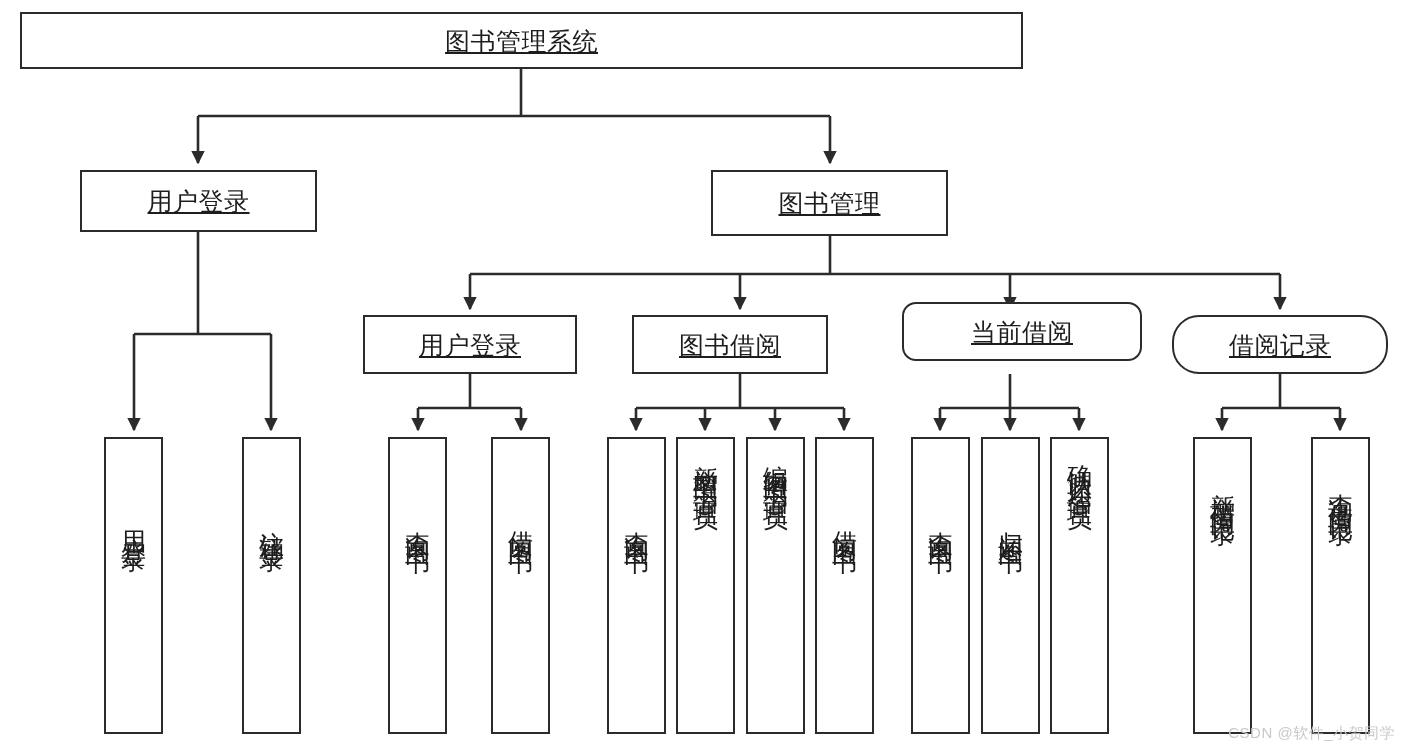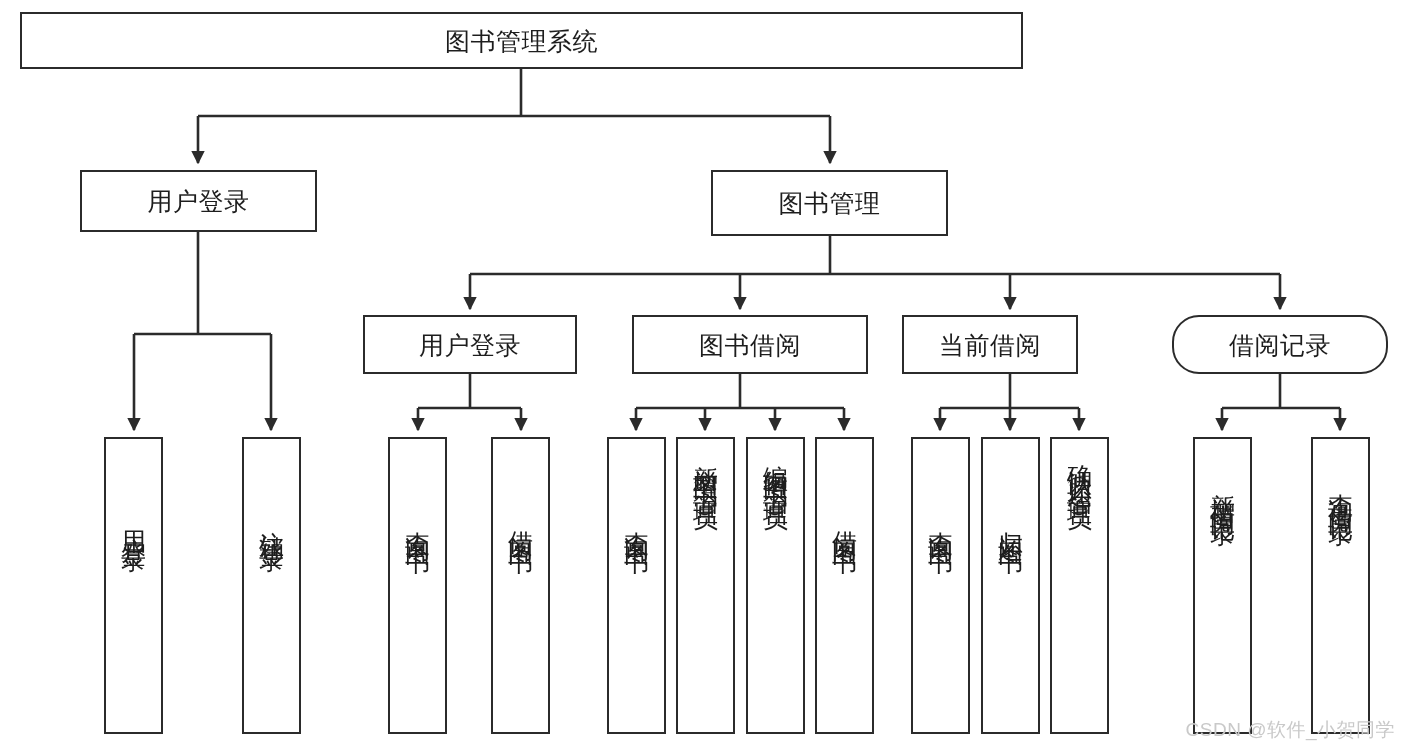--- a/index.html
+++ b/index.html
@@ -40,20 +40,21 @@
   .node .label {
     display: block;
     text-align: center;
     line-height: 1.12;
     white-space: pre;
   }
   
   .node.h .label {
     font-size: 25px;
     letter-spacing: 0.5px;
+    text-decoration: underline;
   }
   .node.root .label {
     font-size: 25px;
   }
   
   .node.v {
     align-items: flex-start;
     justify-content: center;
     padding-top: 0;
   }
@@ -63,21 +64,21 @@
     font-size: 25px;
     line-height: 1;
     letter-spacing: 6px;
     height: auto;
     white-space: nowrap;
   }
   .watermark {
     position: absolute;
     right: 10px;
     bottom: 4px;
-    font-size: 19px;
+    font-size: 15px;
     color: #c9c9c9;
     letter-spacing: 0.5px;
     z-index: 3;
     white-space: nowrap;
   }
 </style>
 </head>
 <body>
 
 <div id="canvas">
@@ -139,24 +140,24 @@
   <div class="node h" style="left:80px; top:170px; width:237px; height:62px;">
     <span class="label">用户登录</span>
   </div>
   <div class="node h" style="left:711px; top:170px; width:237px; height:66px;">
     <span class="label">图书管理</span>
   </div>
 
   <div class="node h" style="left:363px; top:315px; width:214px; height:59px;">
     <span class="label">用户登录</span>
   </div>
-  <div class="node h" style="left:632px; top:315px; width:236px; height:59px;">
+  <div class="node h" style="left:632px; top:315px; width:196px; height:59px;">
     <span class="label">图书借阅</span>
   </div>
-  <div class="node h" style="left:902px; top:315px; width:176px; height:59px;">
+  <div class="node h" style="left:902px; top:302px; width:240px; height:59px;border-radius:14px;">
     <span class="label">当前借阅</span>
   </div>
   <div class="node h" style="left:1172px; top:315px; width:216px; height:59px;border-radius:27px;">
     <span class="label">借阅记录</span>
   </div>
 
   <div class="node v" style="left:104px; top:437px; width:59px; height:297px; padding-top:72px;">
     <span class="label">用户登录</span>
   </div>
   <div class="node v" style="left:242px; top:437px; width:59px; height:297px; padding-top:72px;">

